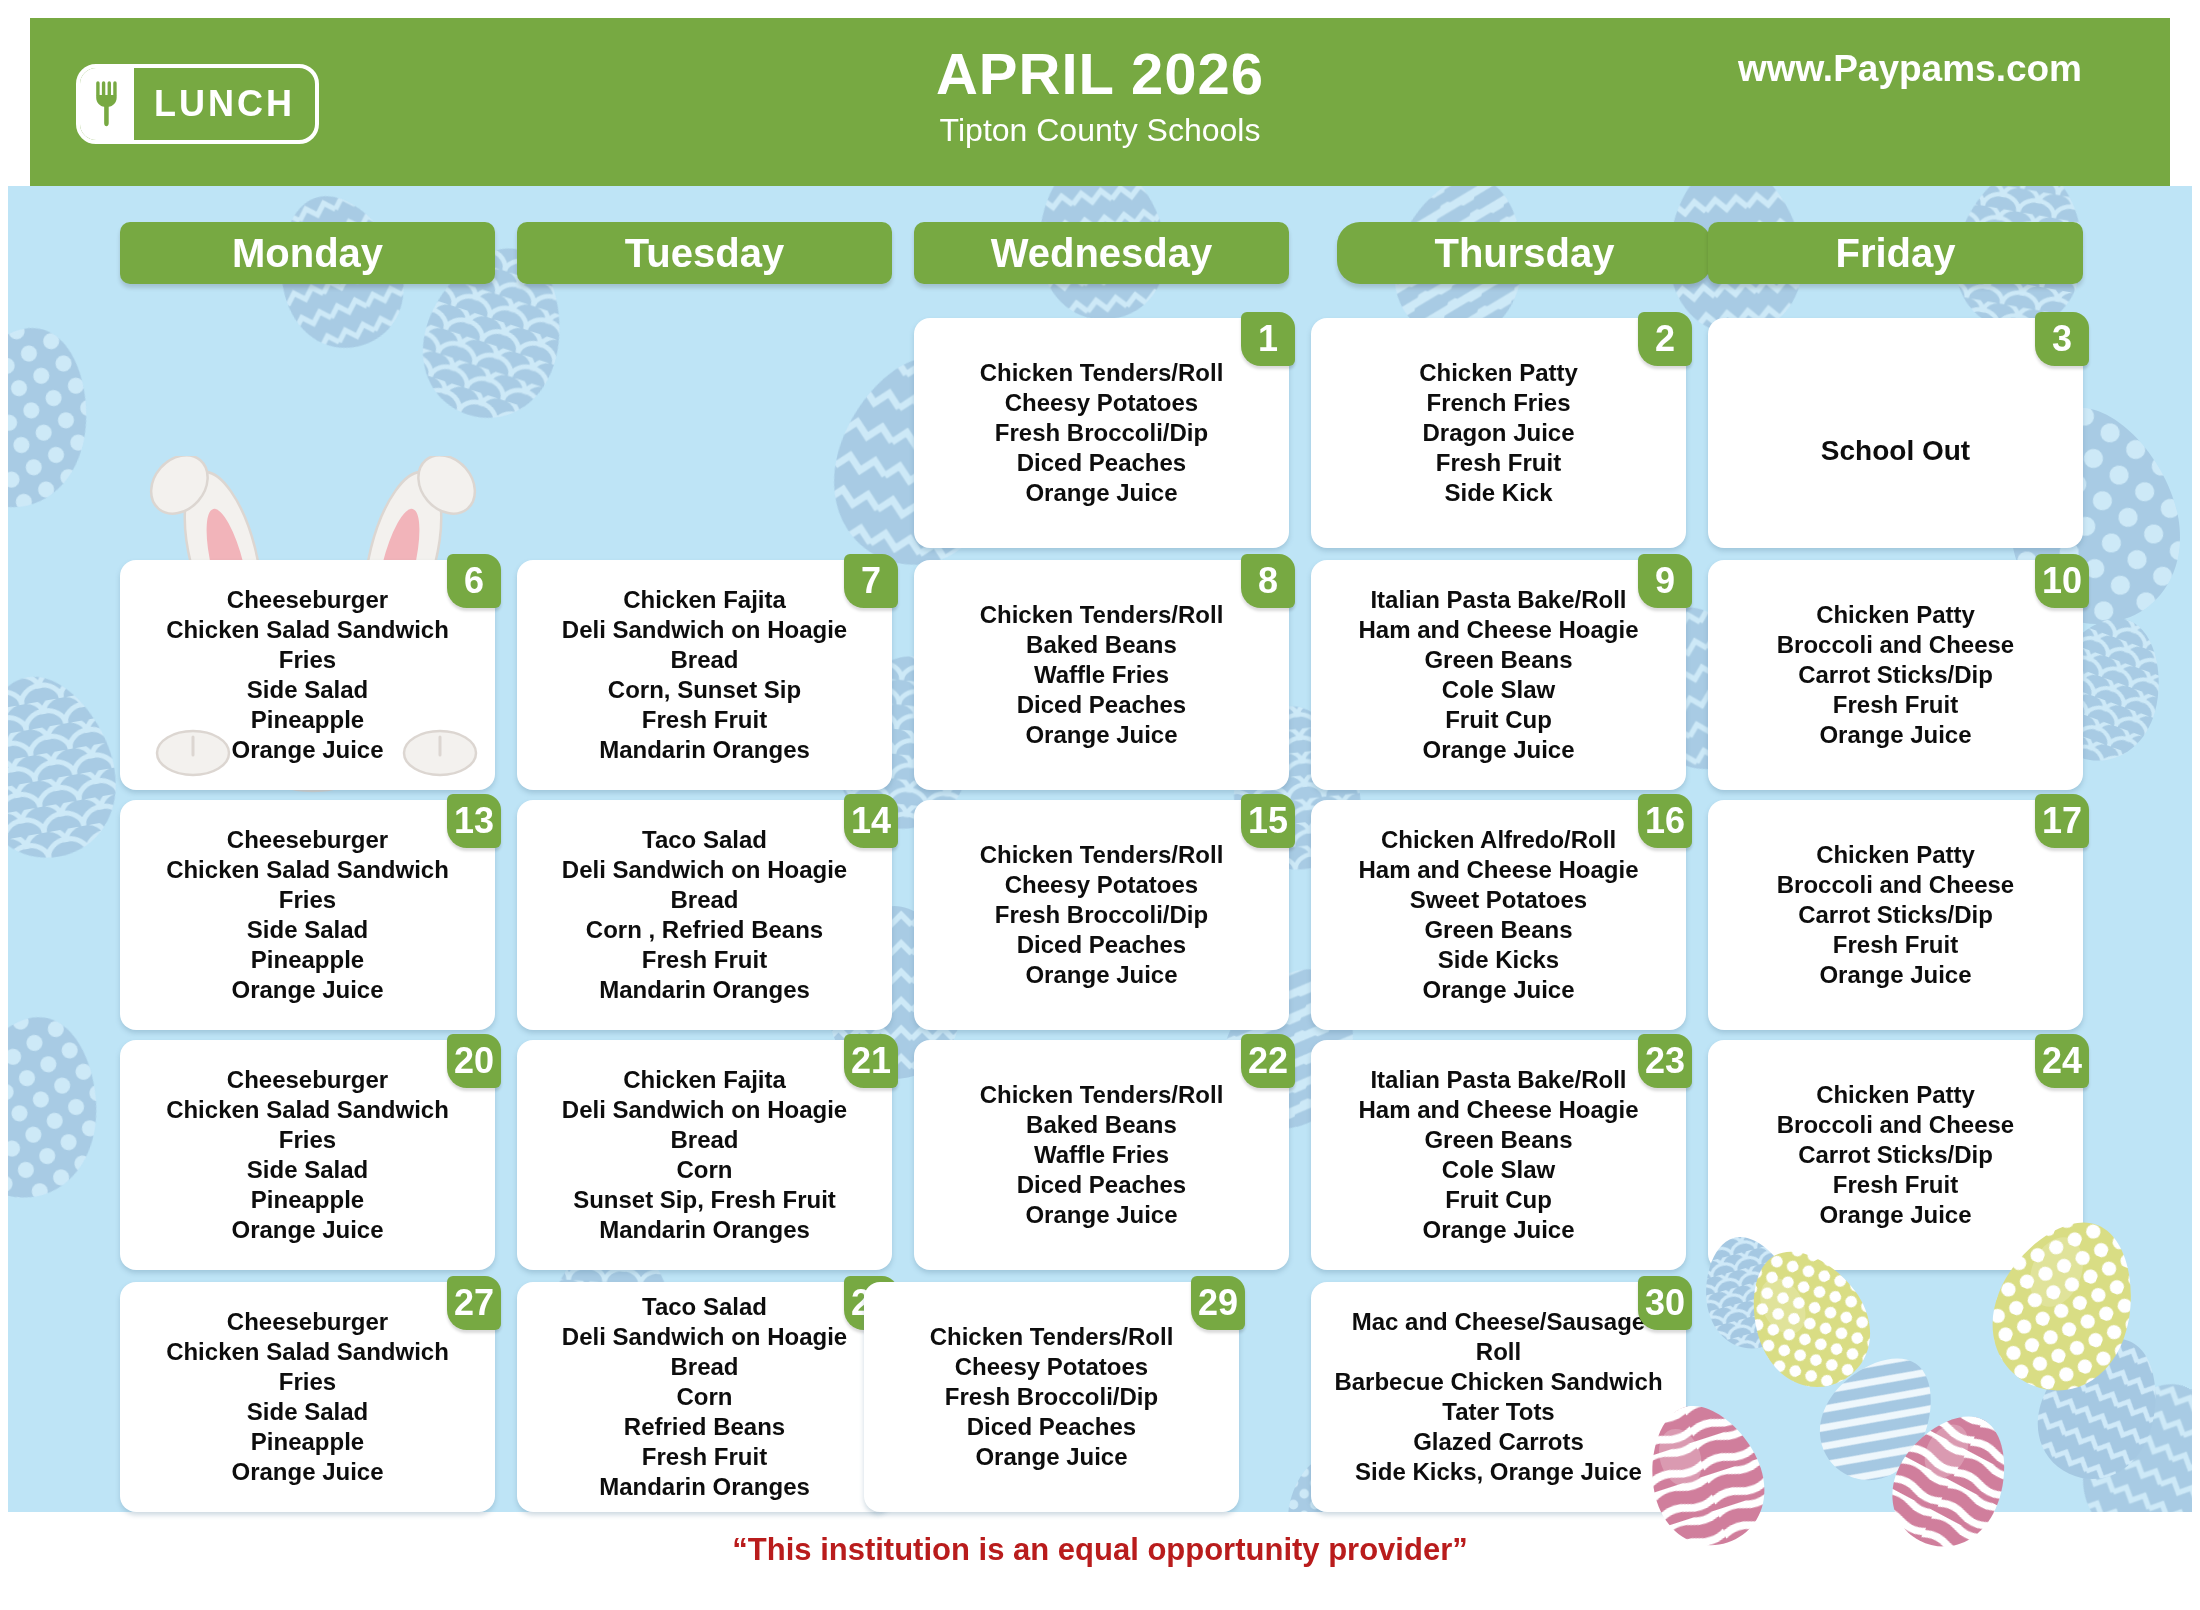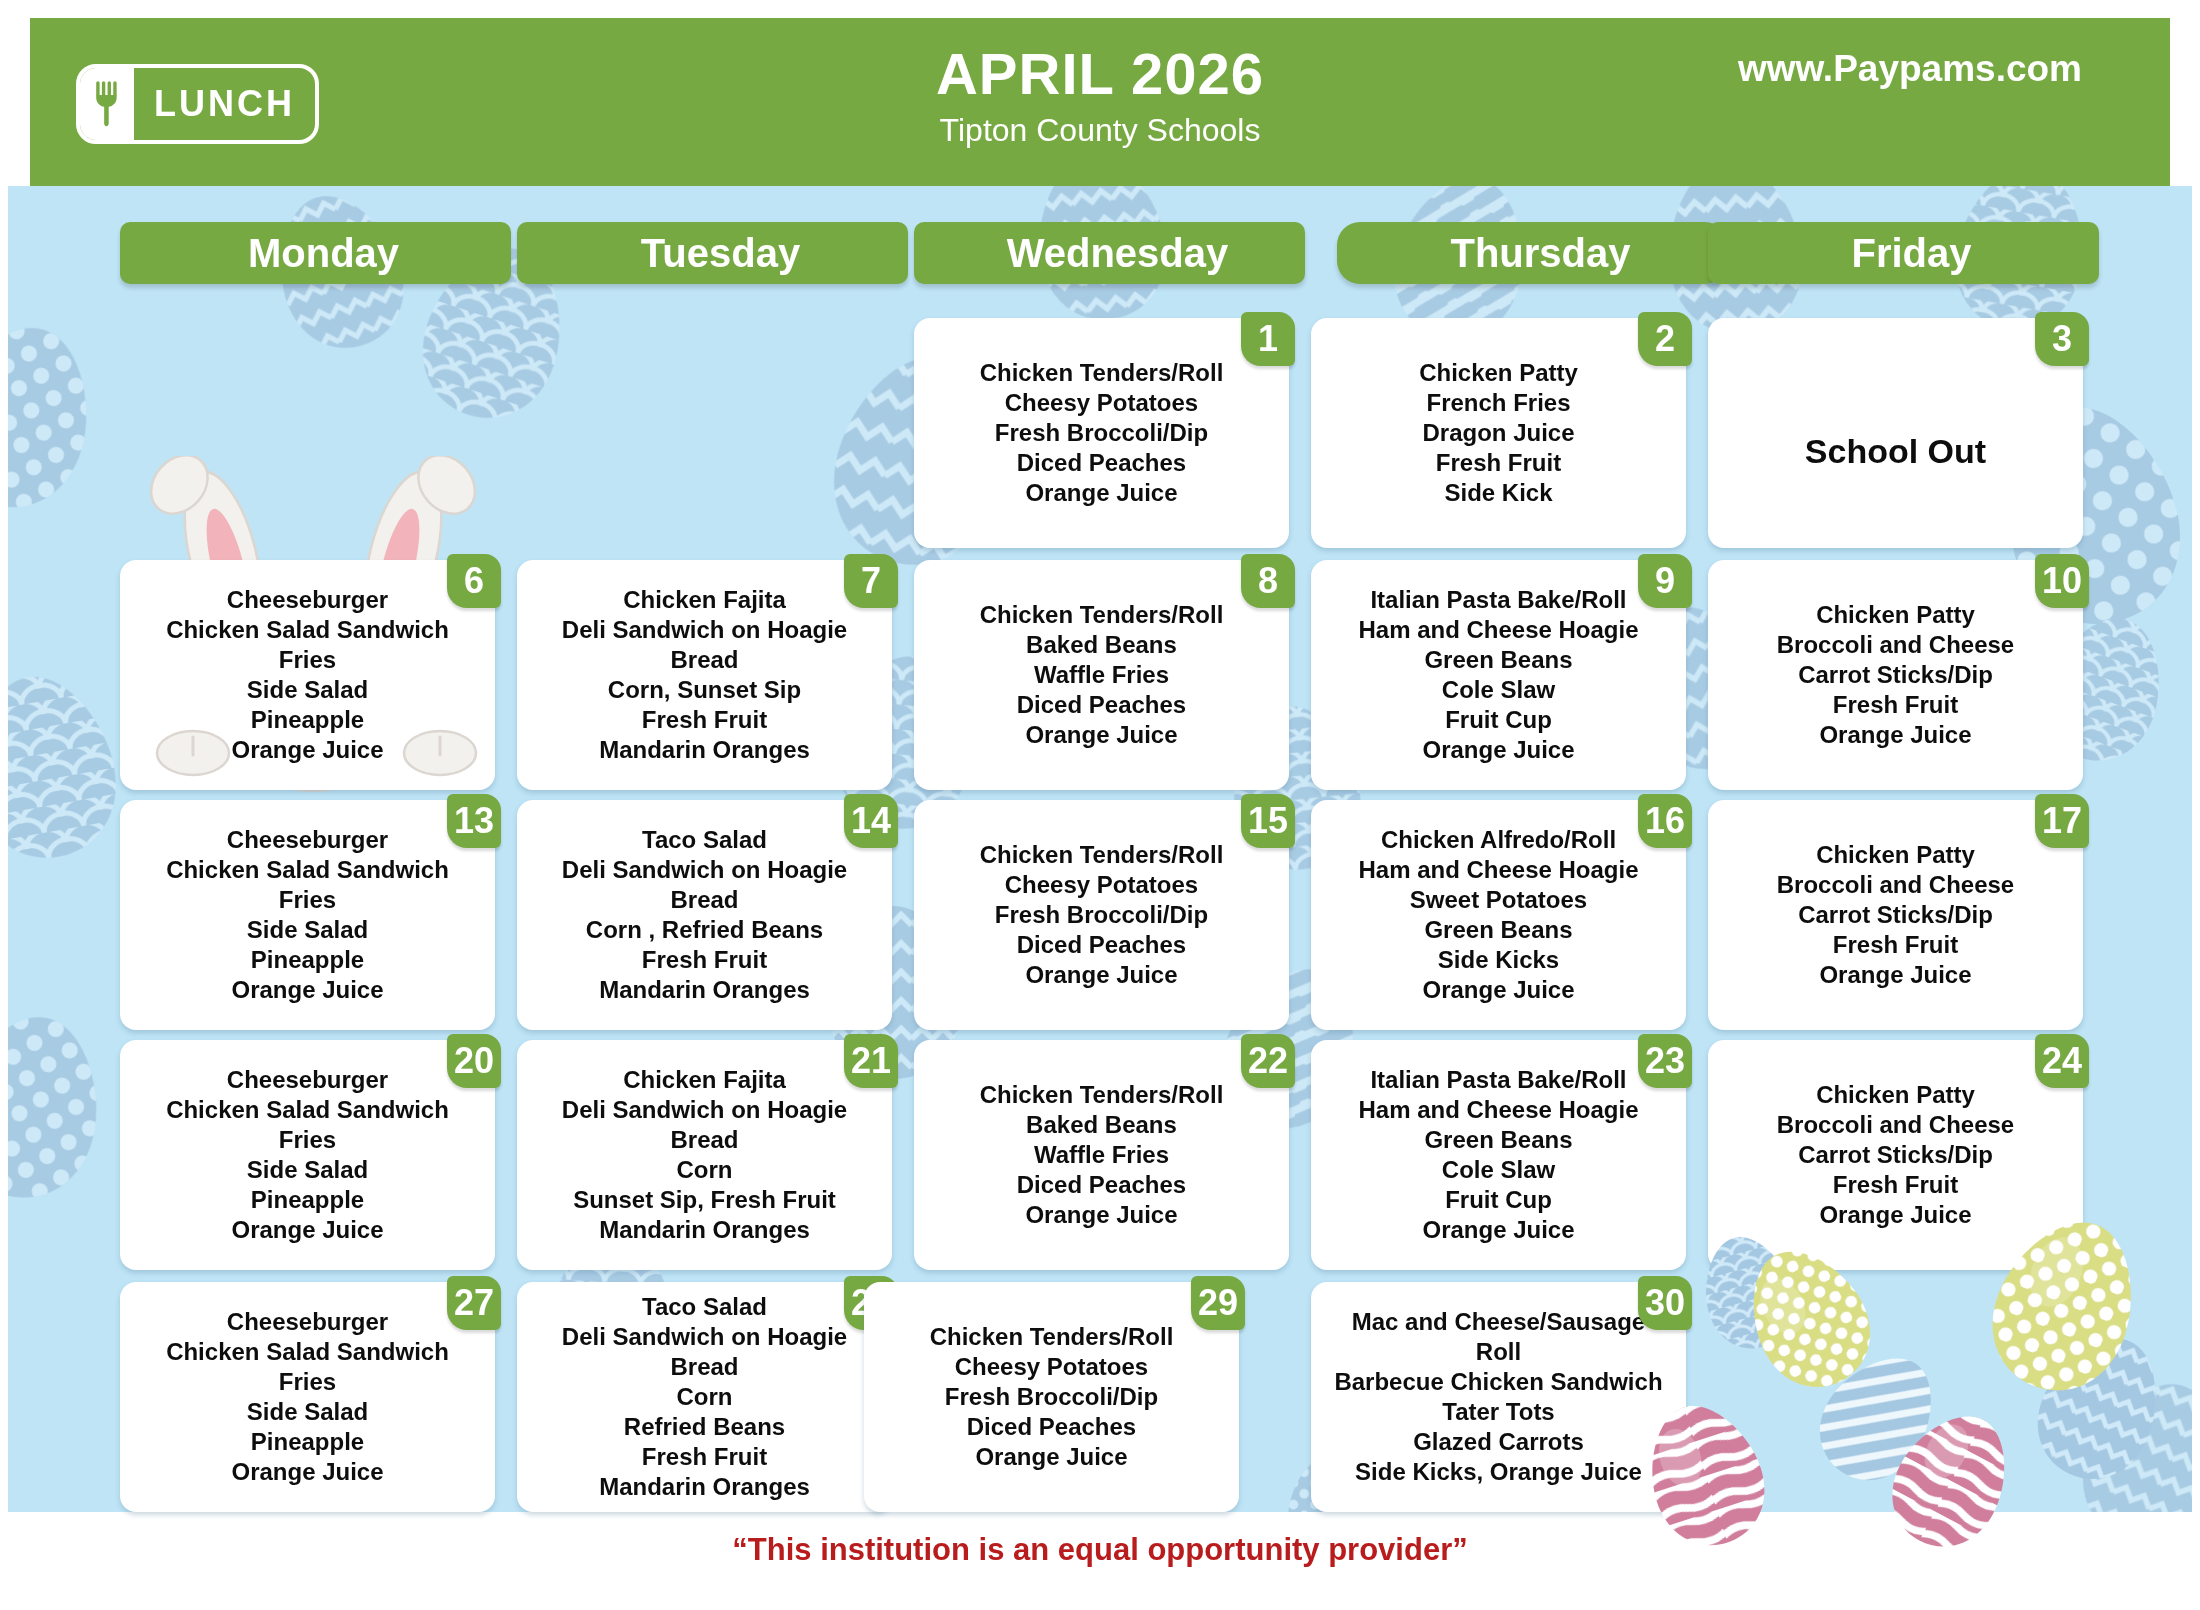--- a/index.html
+++ b/index.html
@@ -17,28 +17,28 @@
   .title{font-size:58px;font-weight:bold;letter-spacing:1px;line-height:60px;}
   .subtitle{font-size:32px;font-weight:400;margin-top:8px;}
   .website{position:absolute;right:88px;top:30px;font-size:37px;font-weight:bold;color:#fff;cursor:pointer;text-align:center;}
 
   
   .board{position:absolute;left:8px;top:186px;width:2184px;height:1326px;background:var(--panel-blue);
          overflow:visible;}
   .bgeggs{position:absolute;left:0;top:0;z-index:0;}
   .wday{position:absolute;top:36px;width:375px;height:62px;background:var(--green);border-radius:10px;
         color:#fff;font-size:40px;font-weight:bold;display:flex;align-items:center;justify-content:center;
-        z-index:1;box-shadow:0 4px 4px rgba(0,0,0,.15);padding-left:16px;}
+        z-index:1;box-shadow:0 4px 4px rgba(0,0,0,.15);}
   .bunny{position:absolute;z-index:2;}
   .cell{position:absolute;width:375px;height:230px;background:#fff;border-radius:16px;z-index:3;
         box-shadow:0 3px 5px rgba(90,130,155,.3);display:flex;align-items:center;justify-content:center;
         text-align:center;}
   .menu-text{font-size:24px;line-height:30px;font-weight:bold;color:#0d0d0d;white-space:pre-line;
              padding:6px 8px;}
-  .cell.holiday .menu-text{font-size:34px;margin-top:36px;}
+  .cell.holiday .menu-text{font-size:28px;margin-top:36px;}
   .day-badge{position:absolute;top:-6px;right:-6px;width:54px;height:54px;background:var(--green);
              color:#fff;font-size:36px;font-weight:bold;display:flex;align-items:center;justify-content:center;
              border-radius:6px 16px 6px 20px;box-shadow:0 3px 3px rgba(0,0,0,.15);}
   .paws{position:absolute;z-index:4;}
   .fgeggs{position:absolute;z-index:5;overflow:visible;}
 
   
   .footer{position:absolute;left:0;width:100%;top:1532px;text-align:center;font-size:31px;
           font-weight:bold;color:#b91c1c;}
 </style>

